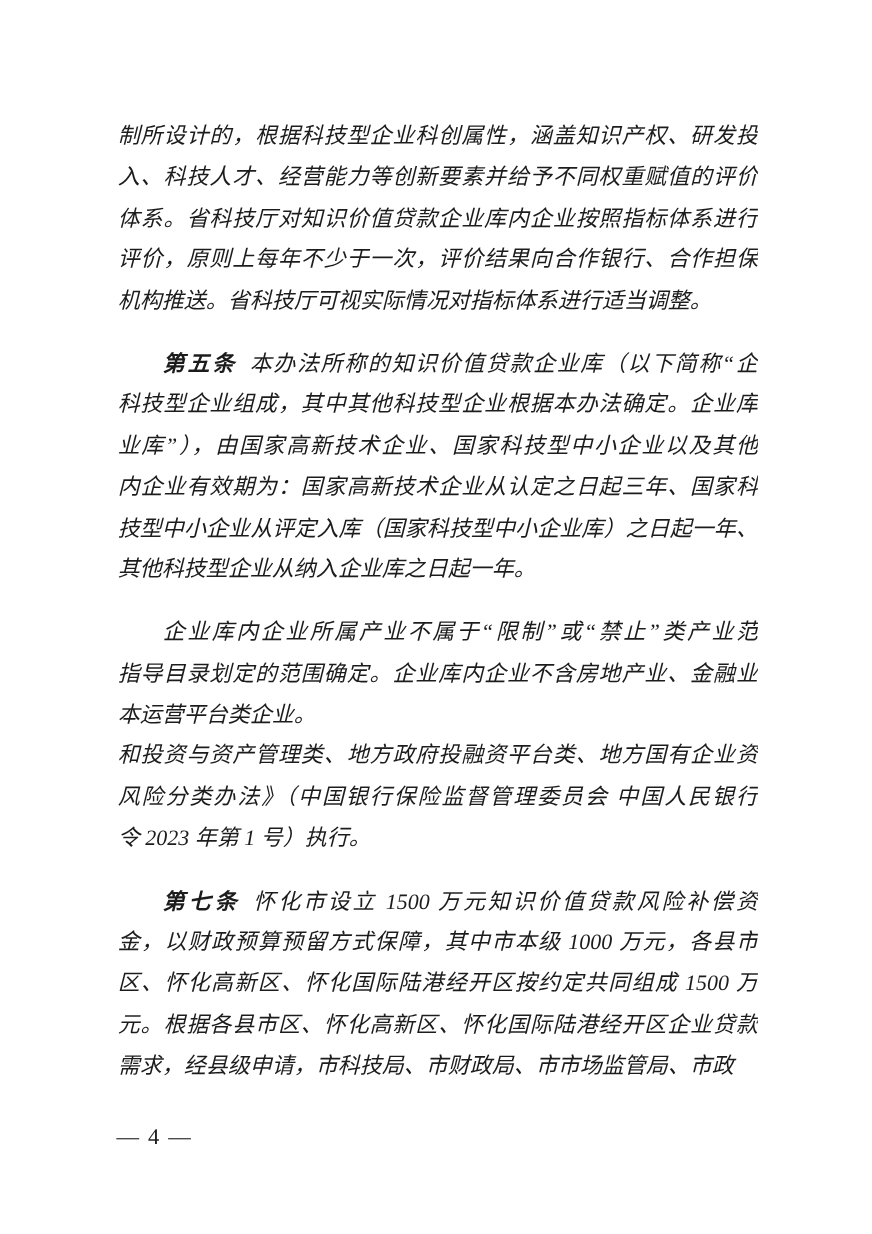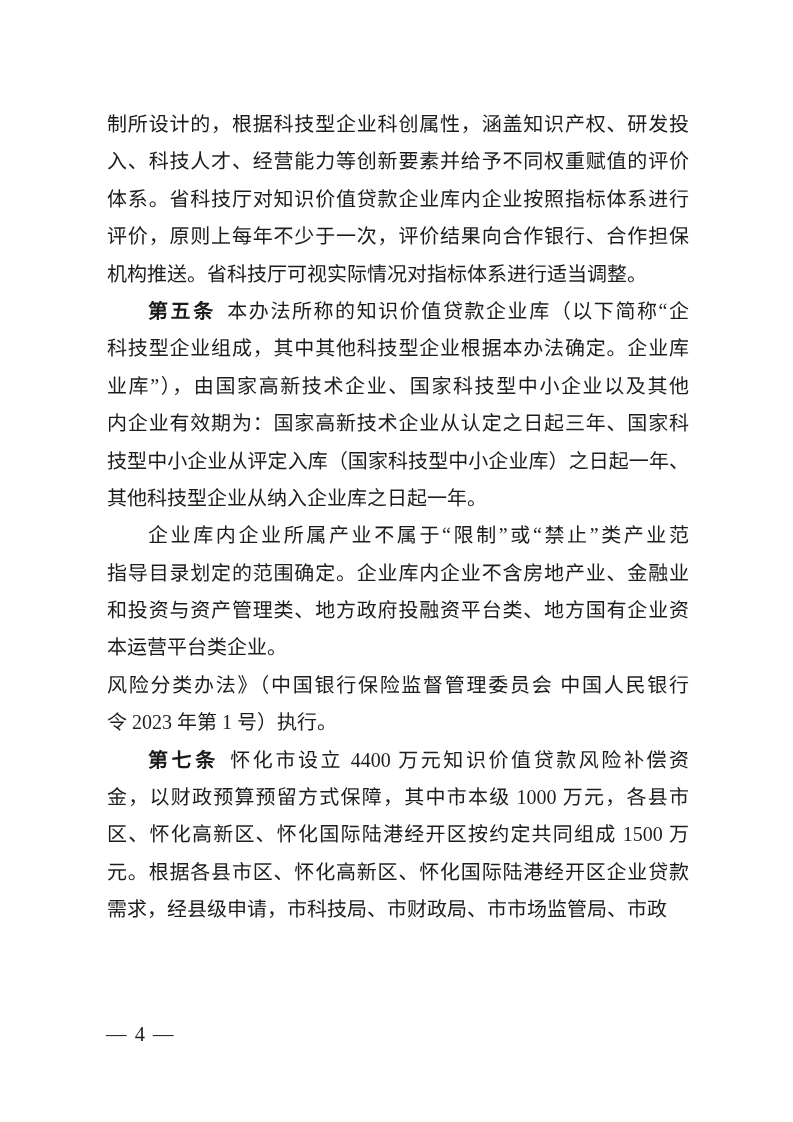--- a/index.html
+++ b/index.html
@@ -29,26 +29,28 @@
     font-size: 20px;
   }
   .paragraph { margin: 0; padding: 0; }
   .line {
     height: 37.4px;
     line-height: 37.4px;
     text-align: justify;
     text-align-last: justify;
     overflow: hidden;
     white-space: normal;
+    font-style: italic;
   }
   .line.last {
     text-align-last: left;
   }
   .line.indent-first {
     text-indent: 41px;
+    margin-top: 20px;
   }
   .lead {
     font-weight: bold;
     font-family: "Liberation Sans", "DejaVu Sans", sans-serif;
     margin-right: 0.58em;
     letter-spacing: 1px;
   }
   .footer {
     position: absolute;
     left: 106px;
@@ -76,29 +78,29 @@
         <div class="line indent-first"><span class="lead">第五条</span><span>本办法所称的知识价值贷款企业库（以下简称“企</span></div>
         <div class="line"><span>科技型企业组成，其中其他科技型企业根据本办法确定。企业库</span></div>
         <div class="line"><span>业库”），由国家高新技术企业、国家科技型中小企业以及其他</span></div>
         <div class="line"><span>内企业有效期为：国家高新技术企业从认定之日起三年、国家科</span></div>
         <div class="line"><span>技型中小企业从评定入库（国家科技型中小企业库）之日起一年、</span></div>
         <div class="line last"><span>其他科技型企业从纳入企业库之日起一年。</span></div>
       </div>
       <div class="paragraph">
         <div class="line indent-first"><span>企业库内企业所属产业不属于“限制”或“禁止”类产业范</span></div>
         <div class="line"><span>指导目录划定的范围确定。企业库内企业不含房地产业、金融业</span></div>
+        <div class="line last"><span>本运营平台类企业。</span></div>
         <div class="line"><span>和投资与资产管理类、地方政府投融资平台类、地方国有企业资</span></div>
-        <div class="line last"><span>本运营平台类企业。</span></div>
       </div>
       <div class="paragraph">
         <div class="line"><span>风险分类办法》（中国银行保险监督管理委员会 中国人民银行</span></div>
         <div class="line last"><span>令 2023 年第 1 号）执行。</span></div>
       </div>
       <div class="paragraph">
-        <div class="line indent-first"><span class="lead">第七条</span><span>怀化市设立 4400 万元知识价值贷款风险补偿资</span></div>
+        <div class="line indent-first"><span class="lead">第七条</span><span>怀化市设立 1500 万元知识价值贷款风险补偿资</span></div>
         <div class="line"><span>金，以财政预算预留方式保障，其中市本级 1000 万元，各县市</span></div>
         <div class="line"><span>区、怀化高新区、怀化国际陆港经开区按约定共同组成 1500 万</span></div>
         <div class="line"><span>元。根据各县市区、怀化高新区、怀化国际陆港经开区企业贷款</span></div>
         <div class="line last"><span>需求，经县级申请，市科技局、市财政局、市市场监管局、市政</span></div>
       </div>
     </div>
   <div class="footer">— 4 —</div>
 </div>
 
 </body></html>

